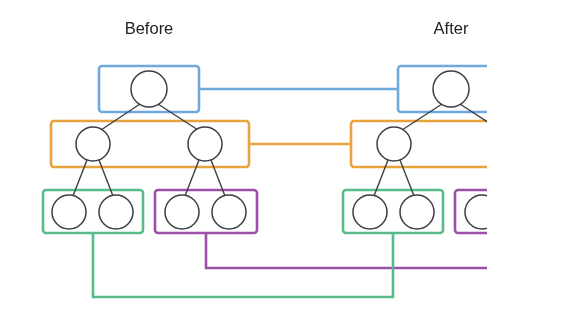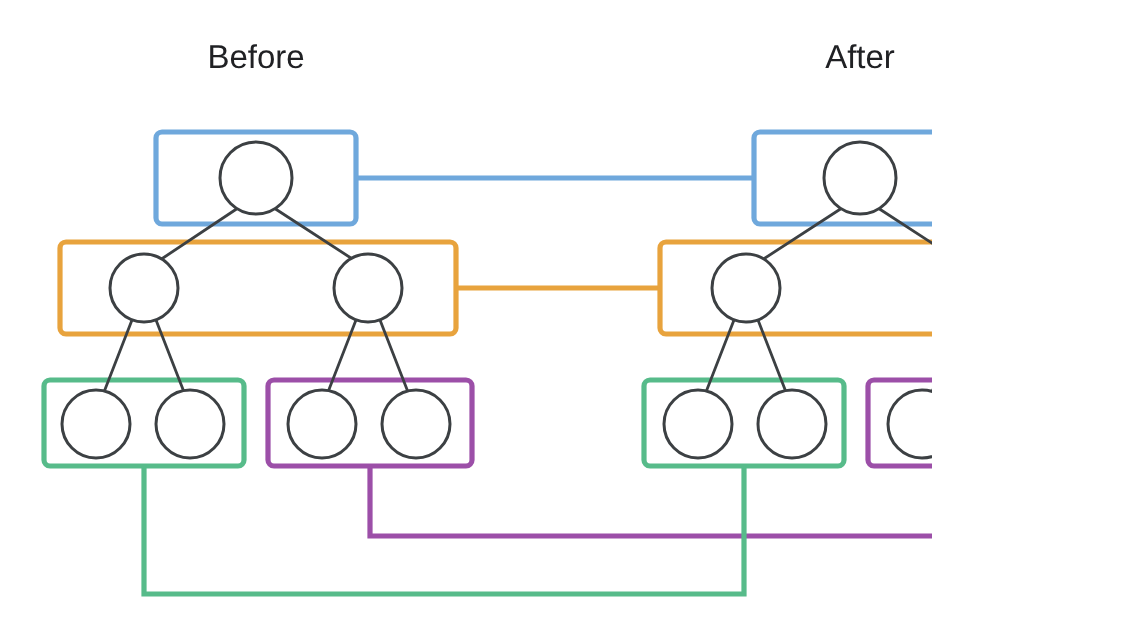--- a/index.html
+++ b/index.html
@@ -9,20 +9,21 @@
   }
   body {
     font-family: "Liberation Sans", sans-serif;
   }
   #canvas {
     position: relative;
     width: 466px;
     height: 311px;
     background: #0ea5e9;
     overflow: hidden;
+    margin-left: 21px;
   }
   #diagram-svg {
     position: absolute;
     left: 0;
     top: 0;
     width: 563px;
     height: 311px;
     display: block;
   }
   .col-title {

